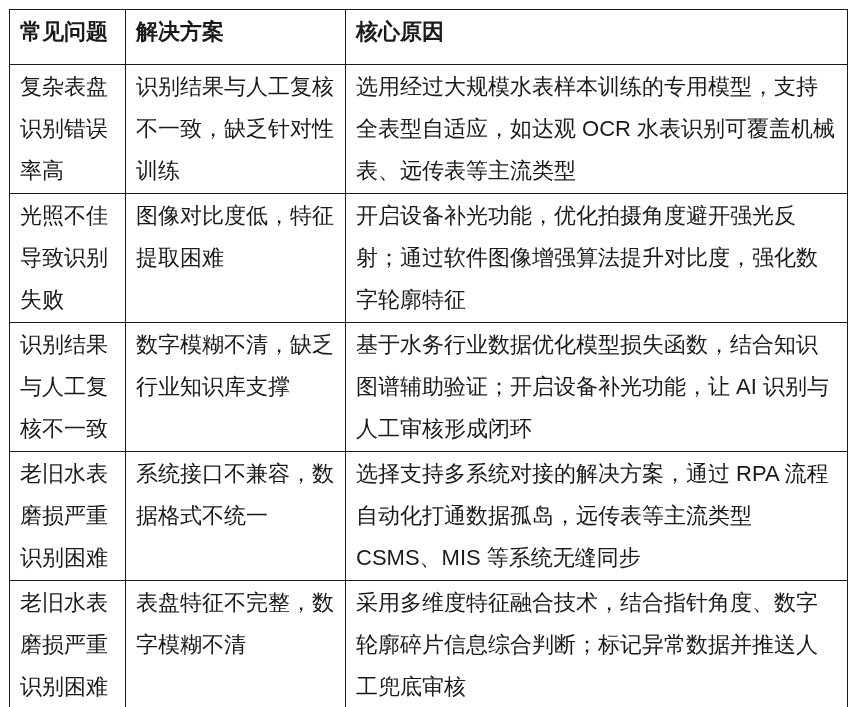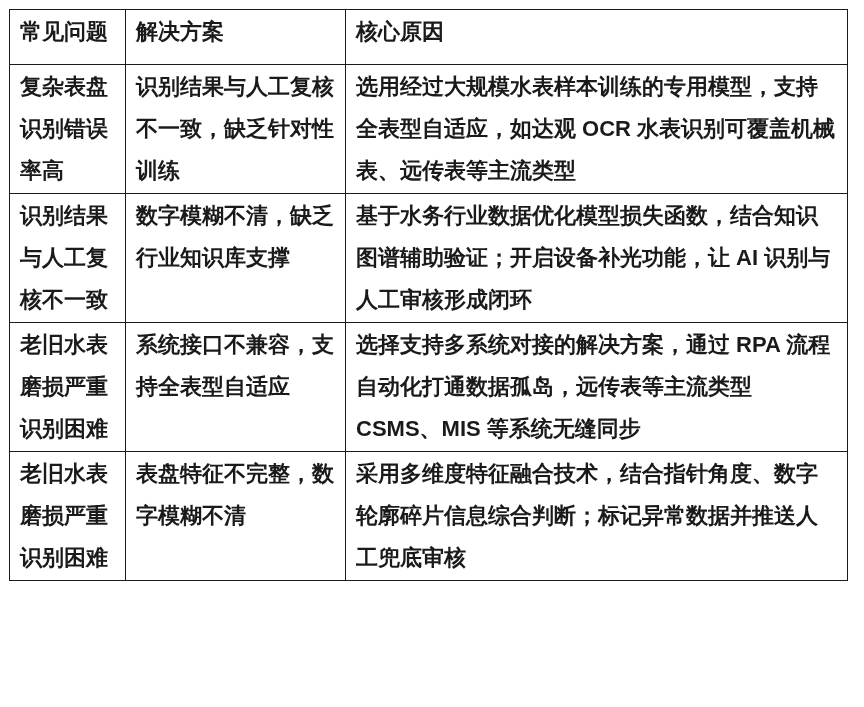--- a/index.html
+++ b/index.html
@@ -30,21 +30,21 @@
     text-align: left;
     box-sizing: border-box;
     overflow: hidden;
   }
   table.issue-table th {
     font-weight: bold;
     padding: 1px 8px 1px 10px;
     height: 55px;
   }
   table.issue-table td {
-    font-weight: bold;
+    font-weight: normal;
     padding: 1px 8px 1px 10px;
   }
   col.c-problem  { width: 116px; }
   col.c-cause    { width: 220px; }
   col.c-solution { width: 502px; }
   td.cell-solution { padding: 1px 10px 1px 10px; }
   tr.body-row    { height: 125px; }
   tr.body-row-first { height: 126px; }
 </style>
 </head>
@@ -64,27 +64,32 @@
         <th>核心原因</th>
       </tr>
     </thead>
     <tbody>
       <tr class="body-row-first">
         <td class="cell-problem">复杂表盘识别错误率高</td>
         <td class="cell-cause">识别结果与人工复核不一致，缺乏针对性训练</td>
         <td class="cell-solution">选用经过大规模水表样本训练的专用模型，支持全表型自适应，如达观 OCR 水表识别可覆盖机械表、远传表等主流类型</td>
       </tr>
       <tr class="body-row">
+        <td class="cell-problem">光照不佳导致识别失败</td>
+        <td class="cell-cause">图像对比度低，特征提取困难</td>
+        <td class="cell-solution">开启设备补光功能，优化拍摄角度避开强光反射；通过软件图像增强算法提升对比度，强化数字轮廓特征</td>
+      </tr>
+      <tr class="body-row">
         <td class="cell-problem">识别结果与人工复核不一致</td>
         <td class="cell-cause">数字模糊不清，缺乏行业知识库支撑</td>
         <td class="cell-solution">基于水务行业数据优化模型损失函数，结合知识图谱辅助验证；开启设备补光功能，让 AI 识别与人工审核形成闭环</td>
       </tr>
       <tr class="body-row">
         <td class="cell-problem">老旧水表磨损严重识别困难</td>
-        <td class="cell-cause">系统接口不兼容，支持全表型自适应</td>
+        <td class="cell-cause">系统接口不兼容，数据格式不统一</td>
         <td class="cell-solution">选择支持多系统对接的解决方案，通过 RPA 流程自动化打通数据孤岛，远传表等主流类型 CSMS、MIS 等系统无缝同步</td>
       </tr>
       <tr class="body-row">
         <td class="cell-problem">老旧水表磨损严重识别困难</td>
         <td class="cell-cause">表盘特征不完整，数字模糊不清</td>
         <td class="cell-solution">采用多维度特征融合技术，结合指针角度、数字轮廓碎片信息综合判断；标记异常数据并推送人工兜底审核</td>
       </tr>
     </tbody>
   </table>
 </div>

